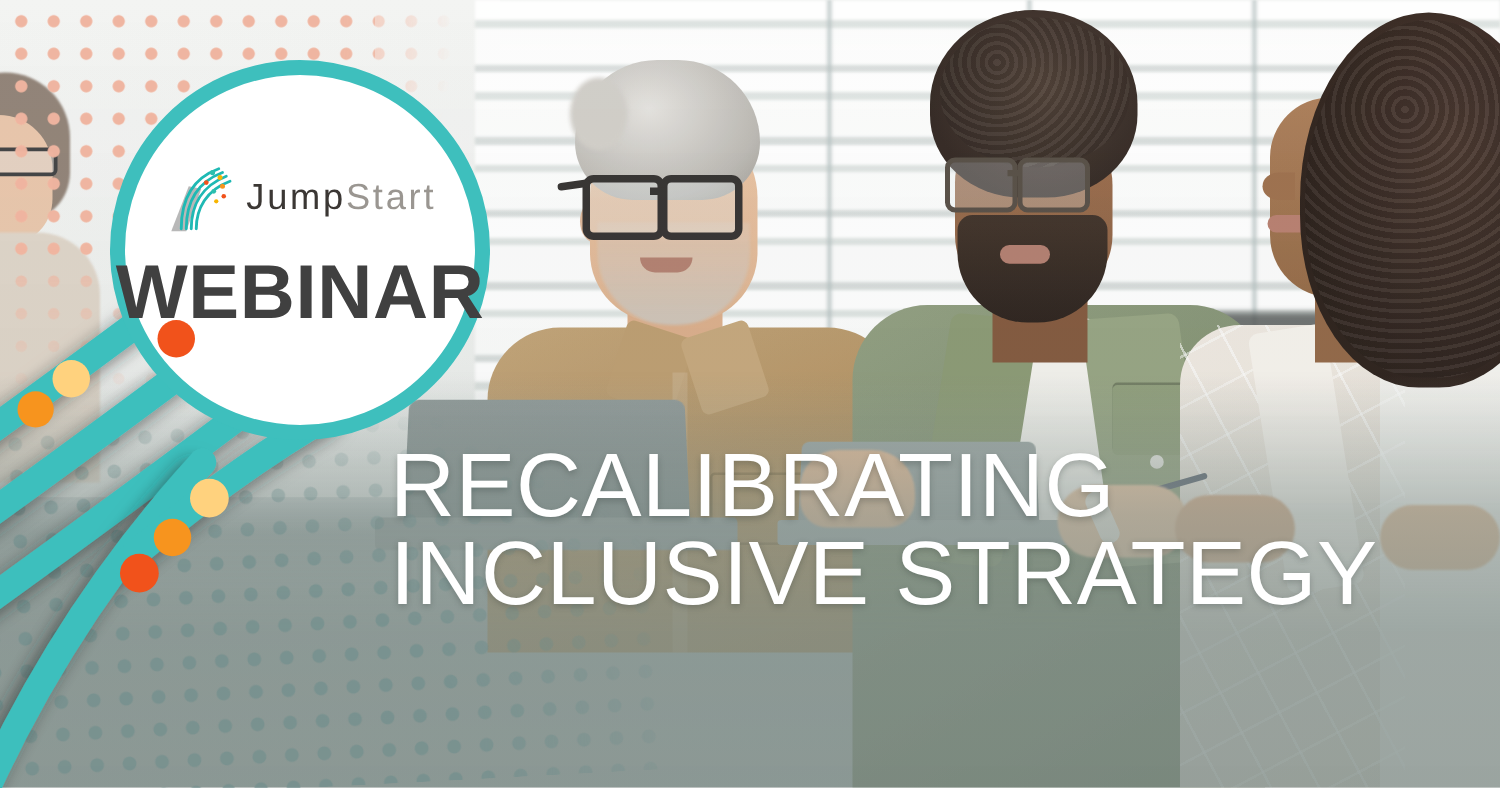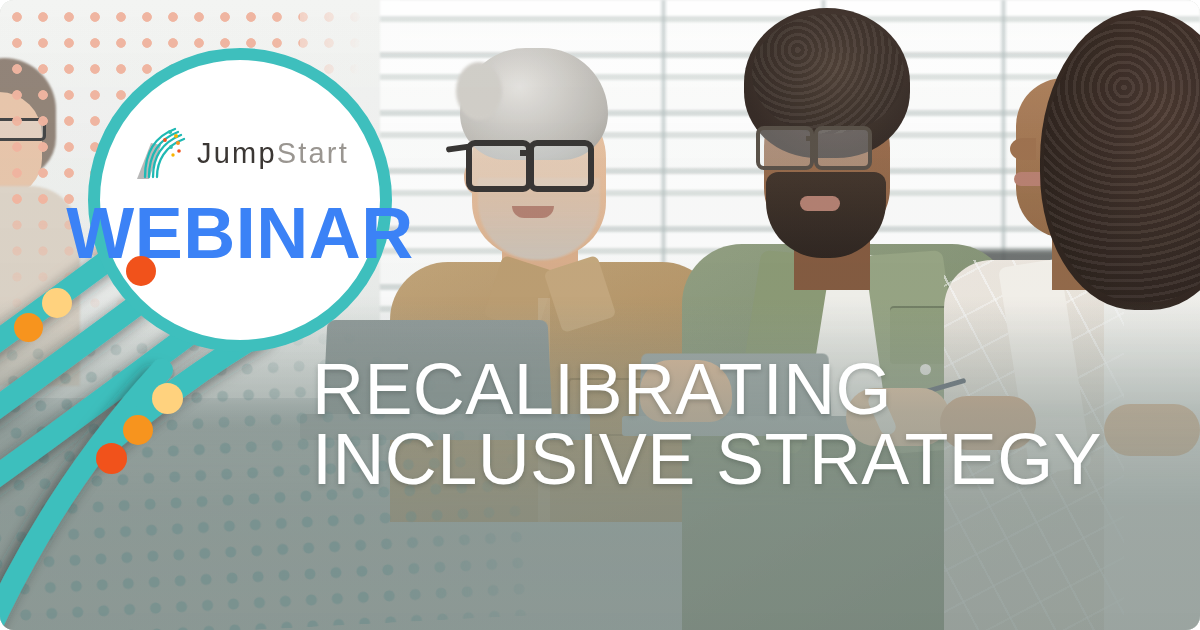--- a/index.html
+++ b/index.html
@@ -3,21 +3,20 @@
 <meta charset="utf-8">
 <style>
   html,body{margin:0;padding:0;background:#fff;}
   body{font-family:"Liberation Sans","DejaVu Sans",sans-serif;}
 
   .canvas{
     position:relative;
     width:1200px;height:630px;
     overflow:hidden;
     background:#cfd3ce;
-    border-radius:14px;
   }
 
   
   .photo{position:absolute;inset:0;overflow:hidden;}
 
   .room{
     position:absolute;inset:0;
     background:
       linear-gradient(to bottom,#f3f4f2 0%,#eceeec 45%,#dfe2df 68%,#c7ccc8 100%);
   }
@@ -204,21 +203,21 @@
     box-sizing:border-box;
     display:flex;flex-direction:column;align-items:center;justify-content:center;
     z-index:6;
   }
   .badge-logo{display:flex;align-items:center;gap:8px;margin-top:-6px;}
   .logo-mark{position:relative;width:58px;height:56px;flex:0 0 auto;}
   .logo-word{font-size:29px;letter-spacing:2.2px;line-height:1;white-space:nowrap;}
   .logo-word .jump{color:#3b3734;font-weight:400;}
   .logo-word .start{color:#9a9691;font-weight:400;}
   .badge-title{
-    font-size:72px;font-weight:700;letter-spacing:.5px;color:#3b82f6;
+    font-size:61px;font-weight:700;letter-spacing:.5px;color:#404040;
     margin-top:16px;line-height:1;
   }
 
   
   .headline{
     position:absolute;left:312px;top:355px;width:830px;z-index:5;
     color:#ffffff;
     font-size:72px;line-height:.97;font-weight:400;letter-spacing:.4px;
     text-shadow:0 2px 5px rgba(40,50,48,.28);
   }

